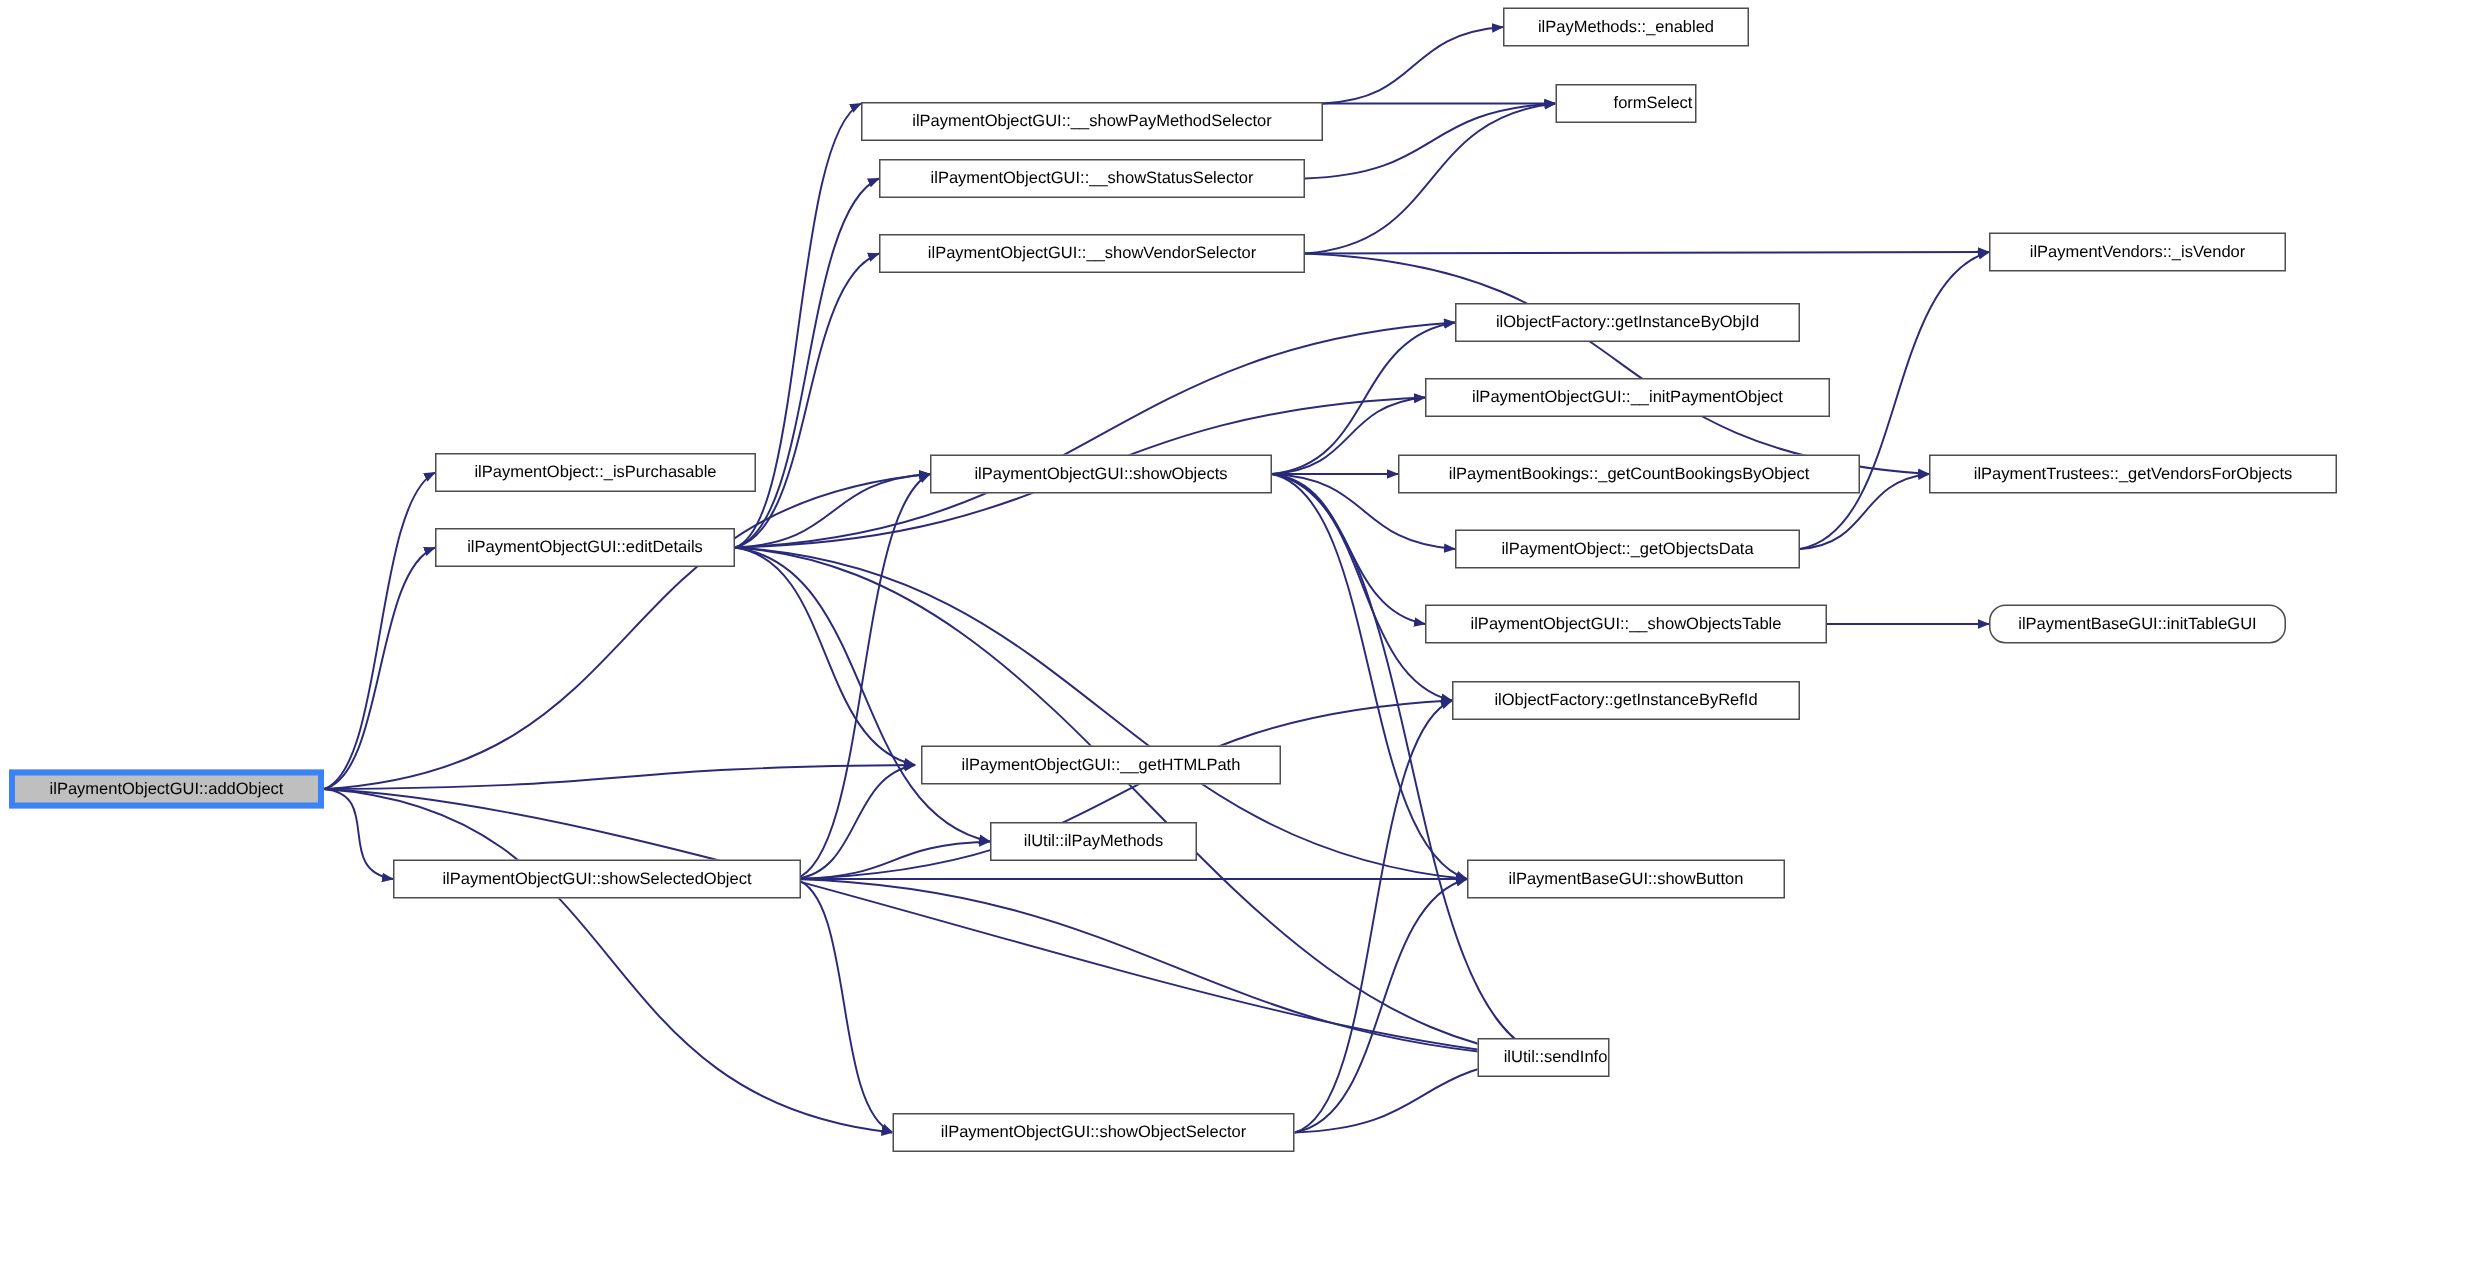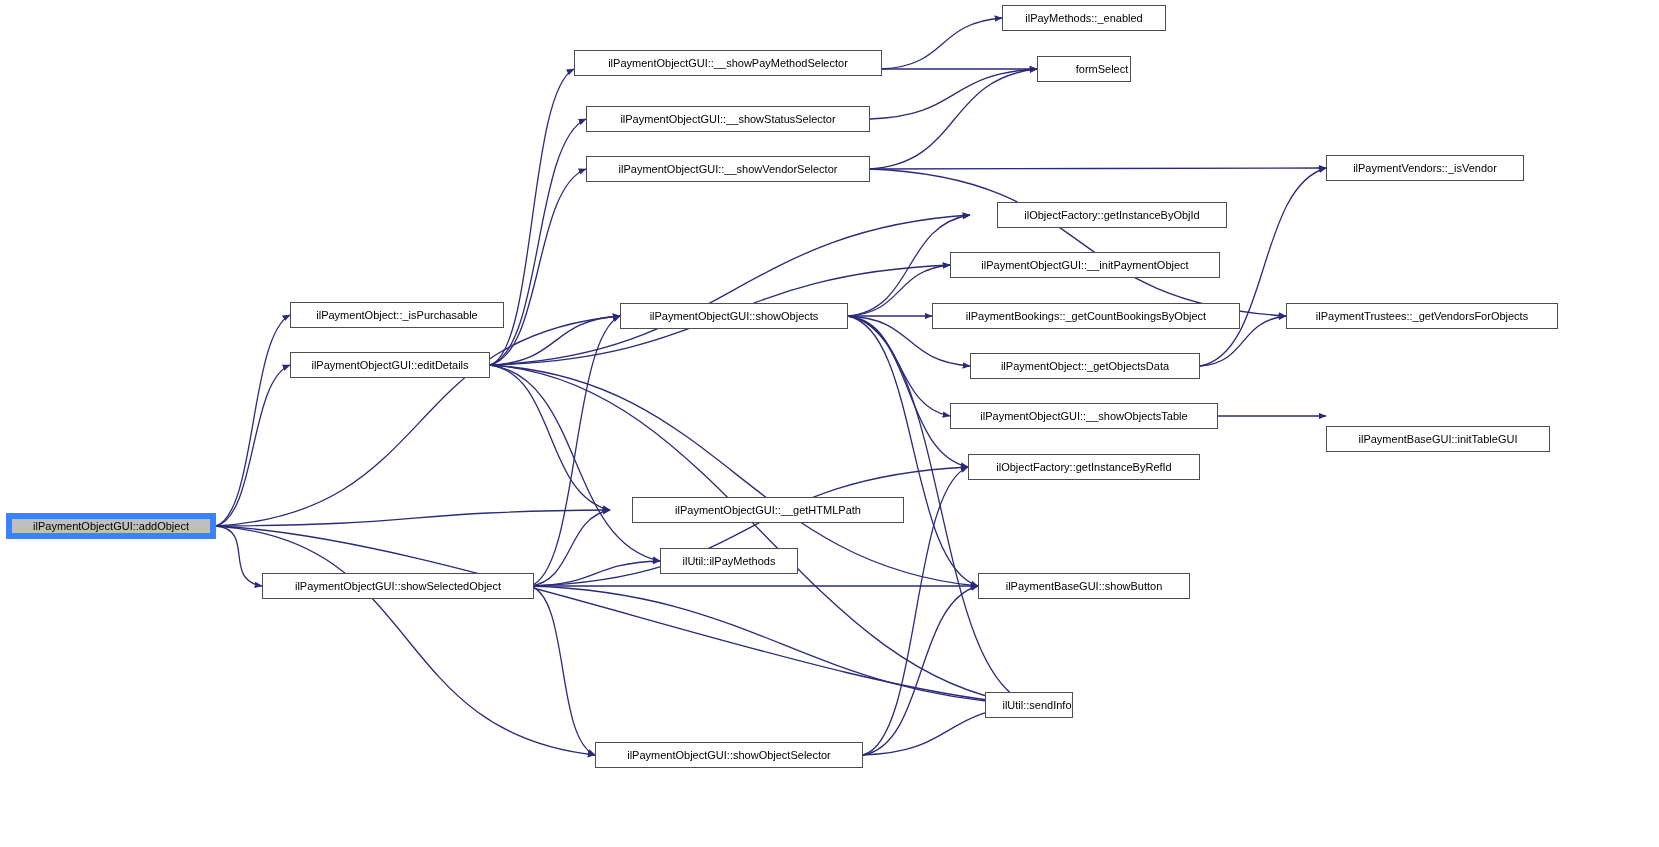--- a/index.html
+++ b/index.html
@@ -24,21 +24,21 @@
     align-items:center;
     justify-content:center;
     white-space:nowrap;
     padding:0 8px;
     height:26px;
     z-index:5;
     text-align:right;
   }
   .node.root{
     background:#bfbfbf;
-    border:6px solid #3b82f6;
+    border:4px solid #3b82f6;
   }
   .node-label{pointer-events:none;}
 </style>
 </head>
 <body>
 
 <div id="canvas">
   <svg id="edges" viewBox="0 0 1659 847" xmlns="http://www.w3.org/2000/svg">
     <defs>
       <marker id="arrow" viewBox="0 0 10 8" refX="9.2" refY="4" markerWidth="8" markerHeight="7" orient="auto-start-reverse" markerUnits="userSpaceOnUse">
@@ -101,45 +101,45 @@
       </div>
       <div class="node" style="left: 290px; top: 352px; width: 200px;">
         <span class="node-label">ilPaymentObjectGUI::editDetails</span>
       </div>
       <div class="node" style="left: 262px; top: 573px; width: 272px;">
         <span class="node-label">ilPaymentObjectGUI::showSelectedObject</span>
       </div>
       <div class="node" style="left: 595px; top: 742px; width: 268px;">
         <span class="node-label">ilPaymentObjectGUI::showObjectSelector</span>
       </div>
-      <div class="node" style="left: 574px; top: 50px; width: 308px;">
+      <div class="node" style="left: 574px; top: 68px; width: 308px;">
         <span class="node-label">ilPaymentObjectGUI::__showPayMethodSelector</span>
       </div>
       <div class="node" style="left: 586px; top: 106px; width: 284px;">
         <span class="node-label">ilPaymentObjectGUI::__showStatusSelector</span>
       </div>
       <div class="node" style="left: 586px; top: 156px; width: 284px;">
         <span class="node-label">ilPaymentObjectGUI::__showVendorSelector</span>
       </div>
       <div class="node" style="left: 620px; top: 303px; width: 228px;">
         <span class="node-label">ilPaymentObjectGUI::showObjects</span>
       </div>
-      <div class="node" style="left: 632px; top: 497px; width: 272px;">
+      <div class="node" style="left: 614px; top: 497px; width: 240px;">
         <span class="node-label">ilPaymentObjectGUI::__getHTMLPath</span>
       </div>
       <div class="node" style="left: 660px; top: 548px; width: 138px;">
         <span class="node-label">ilUtil::ilPayMethods</span>
       </div>
       <div class="node" style="left: 1002px; top: 5px; width: 164px;">
         <span class="node-label">ilPayMethods::_enabled</span>
       </div>
       <div class="node" style="left: 1037px; top: 56px; width: 94px; padding-left: 44px;">
         <span class="node-label">formSelect</span>
       </div>
-      <div class="node" style="left: 970px; top: 202px; width: 230px; margin-left: 27px;">
+      <div class="node" style="left: 970px; top: 202px; width: 230px;">
         <span class="node-label">ilObjectFactory::getInstanceByObjId</span>
       </div>
       <div class="node" style="left: 950px; top: 252px; width: 270px;">
         <span class="node-label">ilPaymentObjectGUI::__initPaymentObject</span>
       </div>
       <div class="node" style="left: 932px; top: 303px; width: 308px;">
         <span class="node-label">ilPaymentBookings::_getCountBookingsByObject</span>
       </div>
       <div class="node" style="left: 970px; top: 353px; width: 230px;">
         <span class="node-label">ilPaymentObject::_getObjectsData</span>
@@ -155,17 +155,17 @@
       </div>
       <div class="node" style="left: 985px; top: 692px; width: 88px; padding-left: 24px;">
         <span class="node-label">ilUtil::sendInfo</span>
       </div>
       <div class="node" style="left: 1326px; top: 155px; width: 198px;">
         <span class="node-label">ilPaymentVendors::_isVendor</span>
       </div>
       <div class="node" style="left: 1286px; top: 303px; width: 272px;">
         <span class="node-label">ilPaymentTrustees::_getVendorsForObjects</span>
       </div>
-      <div class="node" style="left: 1326px; top: 426px; width: 224px;">
+      <div class="node" style="left: 1326px; top: 403px; width: 198px; border-radius: 11px;">
         <span class="node-label">ilPaymentBaseGUI::initTableGUI</span>
       </div>
     </div>
 </div>
 
 </body></html>

